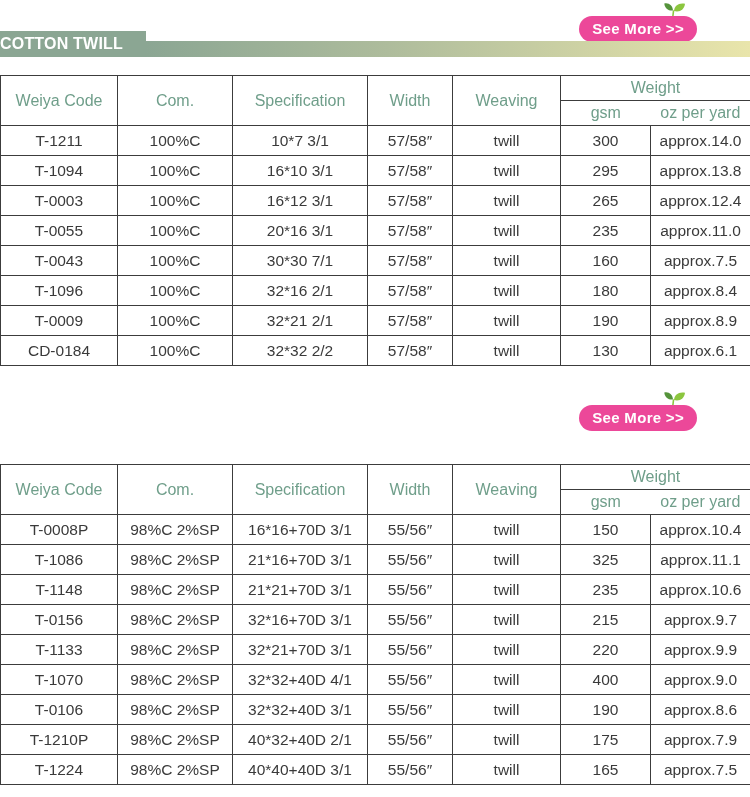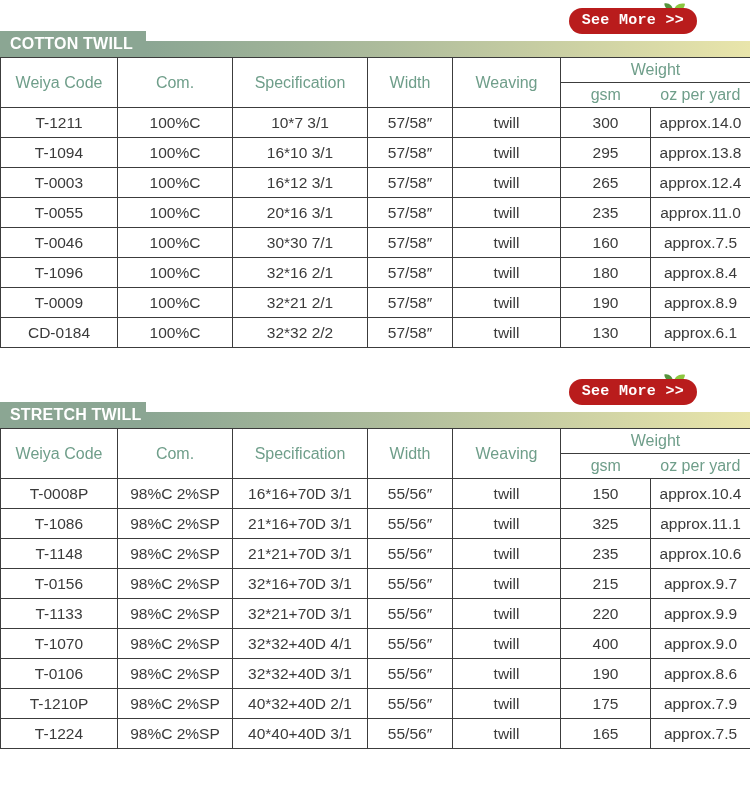--- a/index.html
+++ b/index.html
@@ -9,50 +9,49 @@
     font-family: "Liberation Sans", sans-serif;
     position: relative; overflow: hidden;
   }
   .section { position: relative; width: 750px; }
   .section-stretch { margin-top: 23px; }
 
   
   .section-head { position: relative; height: 57px; }
   .sprout-icon { position: absolute; top: 0; right: 60px; width: 32px; height: 27px; }
   .see-more-btn {
-    position: absolute; top: 8px; right: 53px;
+    position: absolute; top: 16px; right: 53px;
     height: 26px; padding: 0 13px;
     border: none; border-radius: 13px;
-    background: #b91c1c; color: #ffffff;
-    font-family: Liberation Mono, monospace;
+    background: #ec4899; color: #ffffff;
+    font-family: Liberation Sans, sans-serif;
     font-size: 15px; font-weight: bold;
     letter-spacing: 0.3px; cursor: pointer;
     line-height: 26px;
   }
   .banner { position: absolute; bottom: 0; left: 0; right: 0; height: 26px; }
   .banner-title-block {
     position: absolute; bottom: 0; left: 0;
     width: 146px; height: 26px;
     background: #8BA693;
     display: flex; align-items: center;
-    padding-left: 10px;
   }
   .banner-title {
     color: #ffffff; font-weight: bold; font-size: 16px;
     letter-spacing: 0.2px; white-space: nowrap;
   }
   .banner-strip {
     position: absolute; bottom: 0; left: 146px; right: 0; height: 16px;
     background: linear-gradient(to right, #8BA693 0%, #AEBC9C 40%, #E9E5AB 100%);
   }
 
   
   table.spec-table {
     width: 750px; border-collapse: collapse; table-layout: fixed;
-    margin-top: 0;
+    margin-top: 18px;
   }
   .spec-table th, .spec-table td {
     border: 1px solid #3C3C3C;
     text-align: center; vertical-align: middle;
     overflow: hidden; white-space: nowrap;
   }
   .spec-table thead th {
     color: #6F9E8A; font-weight: normal; font-size: 16px;
     height: 25px;
   }
@@ -138,21 +137,21 @@
         <tr>
           <td>T-0055</td>
           <td>100%C</td>
           <td>20*16 3/1</td>
           <td>57/58″</td>
           <td>twill</td>
           <td>235</td>
           <td>approx.11.0</td>
         </tr>
         <tr>
-          <td>T-0046</td>
+          <td>T-0043</td>
           <td>100%C</td>
           <td>30*30 7/1</td>
           <td>57/58″</td>
           <td>twill</td>
           <td>160</td>
           <td>approx.7.5</td>
         </tr>
         <tr>
           <td>T-1096</td>
           <td>100%C</td>
@@ -187,26 +186,20 @@
 <div class="section section-stretch">
   <div class="section-head">
     <span class="sprout-icon">
       <svg width="32" height="27" viewBox="0 0 32 27" xmlns="http://www.w3.org/2000/svg">
         <path d="M15.5 11 C15 16 14.5 20 13.5 26" stroke="#8CC63F" stroke-width="1.6" fill="none" stroke-linecap="round"></path>
         <path d="M16 11 C16.5 5.5 21 2.5 27 3.8 C26.3 9.8 21.5 12.6 16 11 Z" fill="#8CC63F"></path>
         <path d="M15 10.5 C10.3 11 6.8 8.4 6.3 3.4 C11 2.4 14.6 5.4 15 10.5 Z" fill="#55933B"></path>
       </svg>
     </span>
     <button class="see-more-btn">See More &gt;&gt;</button>
-    <div class="banner">
-      <div class="banner-title-block">
-        <span class="banner-title">STRETCH TWILL</span>
-      </div>
-      <div class="banner-strip"></div>
-    </div>
   </div>
 
   <table class="spec-table">
     <colgroup>
       <col style="width:117px">
         <col style="width:115px">
         <col style="width:135px">
       <col style="width:85px">
         <col style="width:108px">
         <col style="width:90px">

